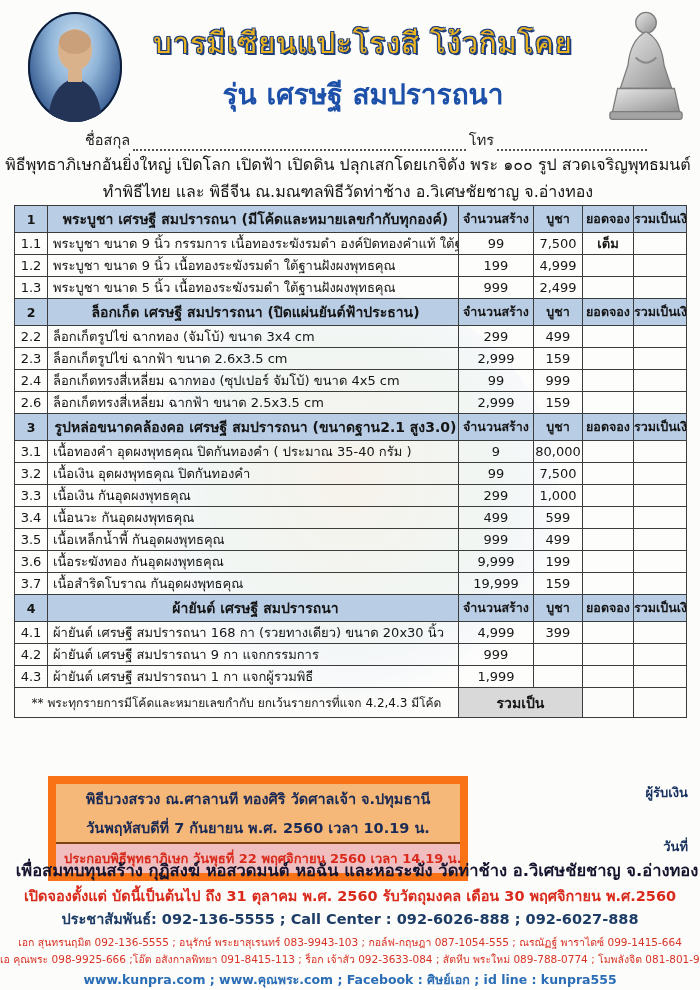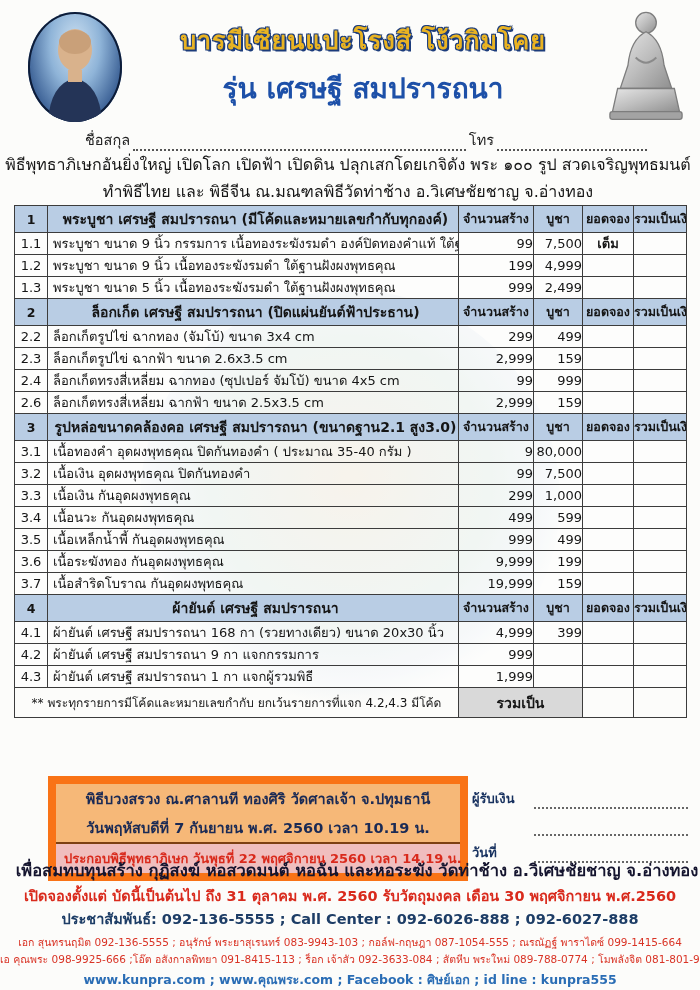--- a/index.html
+++ b/index.html
@@ -14,21 +14,21 @@
   #portrait {
     position:absolute; left:28px; top:12px; width:94px; height:110px;
     border-radius:50%; overflow:hidden;
     background:radial-gradient(ellipse at 50% 30%, #cfe2f2 0%, #8fb4d8 38%, #3a5f94 75%, #15294e 100%);
     box-shadow:0 0 0 2px #0d1c38 inset;
   }
   #portrait svg { width:100%; height:100%; }
   #amulet { position:absolute; right:14px; top:6px; width:80px; height:116px; }
   #titles { position:absolute; left:128px; right:102px; top:20px; text-align:center; }
   .main-title {
-    font-size:25px; font-weight:bold; letter-spacing:1px; color:var(--gold);
+    font-size:29px; font-weight:normal; letter-spacing:1px; color:var(--gold);
     text-shadow:-1px -1px 0 var(--title-outline), 1px -1px 0 var(--title-outline),
       -1px 1px 0 var(--title-outline), 1px 1px 0 var(--title-outline), 2px 2px 0 var(--title-outline);
     white-space:nowrap;
   }
   .sub-title { margin-top:6px; font-size:28px; font-weight:bold; color:var(--blue); white-space:nowrap; }
   
   #nameline { position:absolute; top:128px; left:85px; right:50px; display:flex; align-items:flex-end; font-size:14.5px; color:#222; }
   .dotted { flex:1 1 auto; border-bottom:2px dotted #555; height:15px; margin:0 3px; }
   .dotted.short { flex:0 0 150px; }
   .ceremony-line { position:absolute; left:0; width:696px; text-align:center; font-size:16px; color:#161616; font-weight:500; white-space:nowrap; }
@@ -40,31 +40,31 @@
     background:radial-gradient(circle at 50% 45%, rgba(214,190,150,0.30) 0%, rgba(150,190,175,0.22) 45%, rgba(150,180,215,0.12) 62%, transparent 72%);
   }
   
   #order-table { position:absolute; top:205px; left:14px; width:672px; border-collapse:collapse; table-layout:fixed; }
   #order-table td { border:1px solid #3c3c3c; color:#151515; overflow:hidden; white-space:nowrap; }
   tr.section-row td { background:var(--header-bg); color:var(--header-text); font-weight:bold; font-size:12.5px; height:27px; text-align:center; border-top:2px solid #2c2c2c; }
   tr.section-row td.c-desc { font-size:14px; }
   tr.data-row td { height:22px; font-size:13px; background:rgba(255,255,255,0.45); }
   td.c-no { text-align:center; }
   td.c-desc { text-align:left; padding-left:5px; }
-  td.c-qty, td.c-price { text-align:right; }
+  td.c-qty, td.c-price { text-align:center; }
   td.c-book { text-align:center; color:var(--red); font-weight:bold; font-size:16px; font-family:"DejaVu Serif","Liberation Serif",serif; }
   tr.summary-row td { height:30px; }
   td.note-cell { border:none; background:transparent; font-size:12px; text-align:center; color:#222; }
   td.total-cell { background:var(--total-bg); font-weight:bold; font-size:14px; text-align:center; color:#111; }
   
   #ceremony-box { position:absolute; top:776px; left:48px; width:420px; border:8px solid #f97316; }
   .cb-line { background:var(--orange-bg); color:#1a2a55; font-weight:bold; font-size:14.5px; text-align:center; padding:3px 2px; white-space:nowrap; }
   .cb-strip { background:var(--pink-bg); color:var(--red); font-weight:bold; font-size:13px; text-align:center; padding:4px 8px; border-top:2px solid #7d4012; white-space:nowrap; }
   #signature { position:absolute; top:782px; left:472px; width:216px; font-size:13px; color:#16305e; font-weight:bold; }
-  .sig-row { display:flex; align-items:flex-end; height:27px; }
+  .sig-row { display:flex; align-items:flex-end; height:27px;flex-direction:column; }
   .sig-label { flex:0 0 62px; }
   .sig-dots { flex:1 1 auto; border-bottom:2px dotted #666; height:14px; }
   
   .footer-line { position:absolute; left:0; width:700px; text-align:center; white-space:nowrap; }
   #purpose { top:857px; font-size:16.5px; font-weight:bold; color:#14142e;padding-left:14px; }
   #booking { top:884px; font-size:14.5px; font-weight:bold; color:var(--red); }
   #pr-line { top:907px; font-size:14.5px; font-weight:bold; color:#1d3d66; }
   #contacts1 { top:934px; font-size:10.5px; color:#d93325; }
   #contacts2 { top:951px; font-size:10.5px; color:#d93325; }
   #web-line { top:970px; font-size:12.5px; font-weight:bold; color:#2a6db5; }

